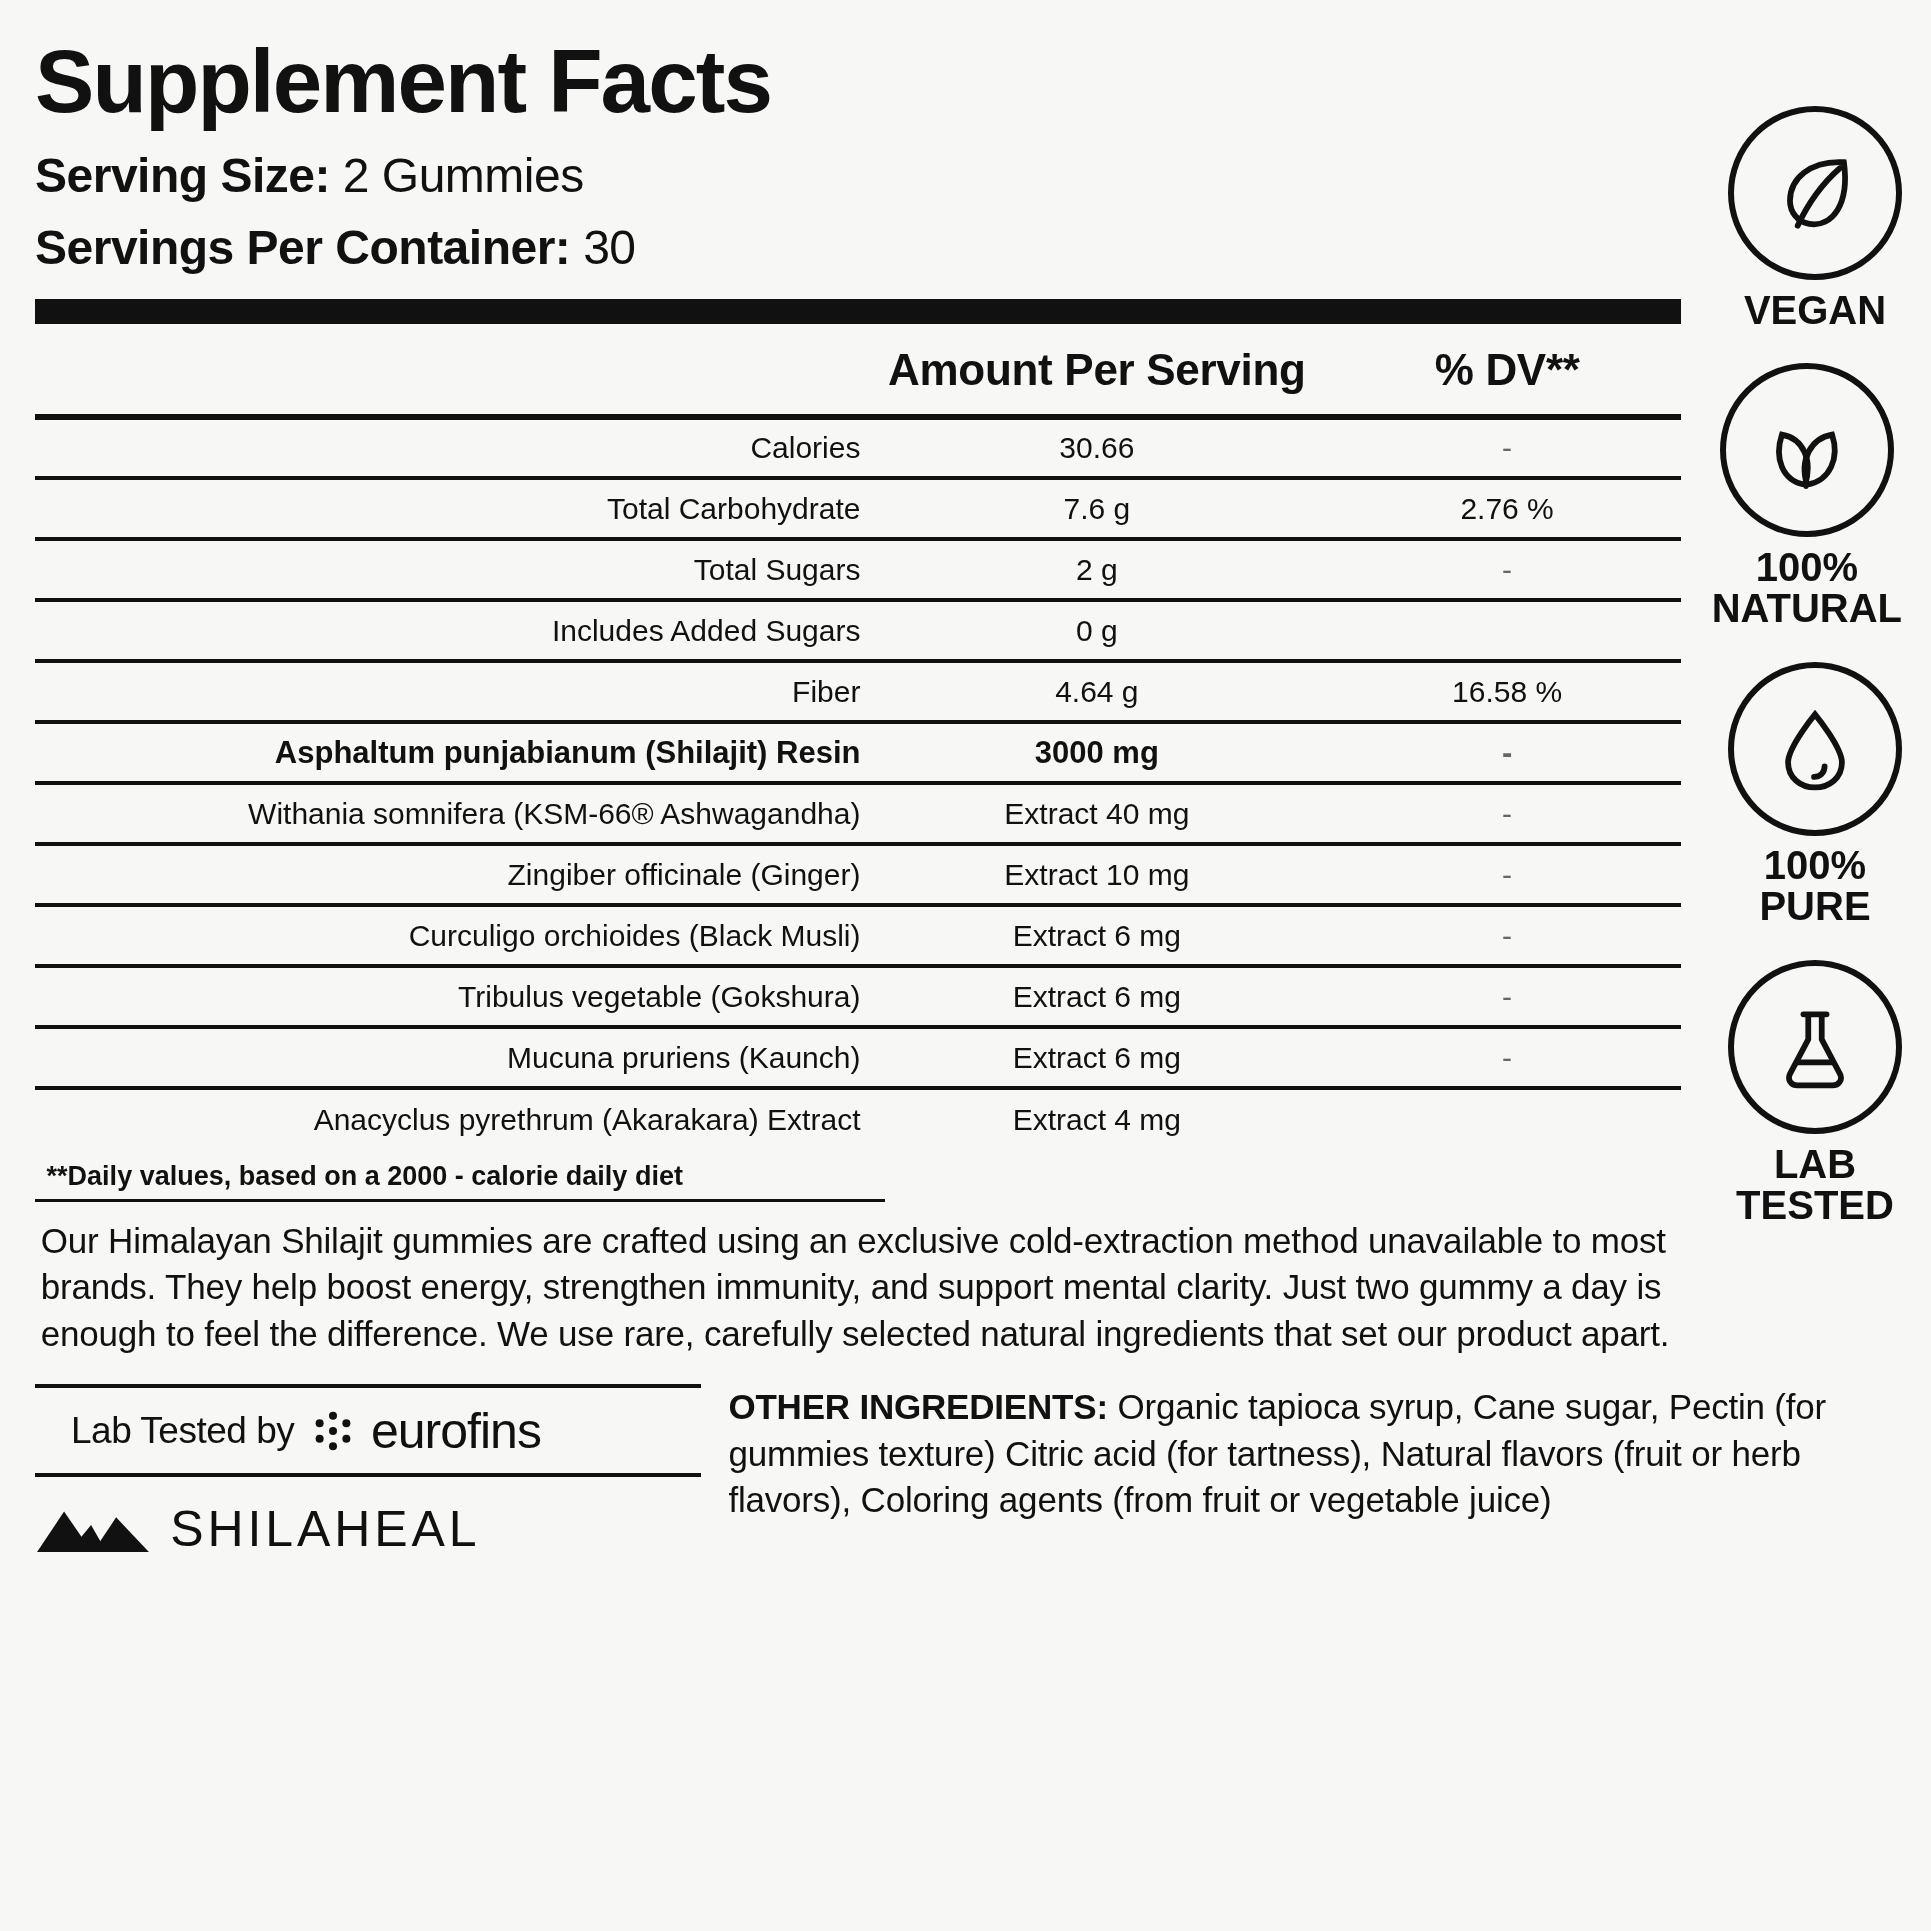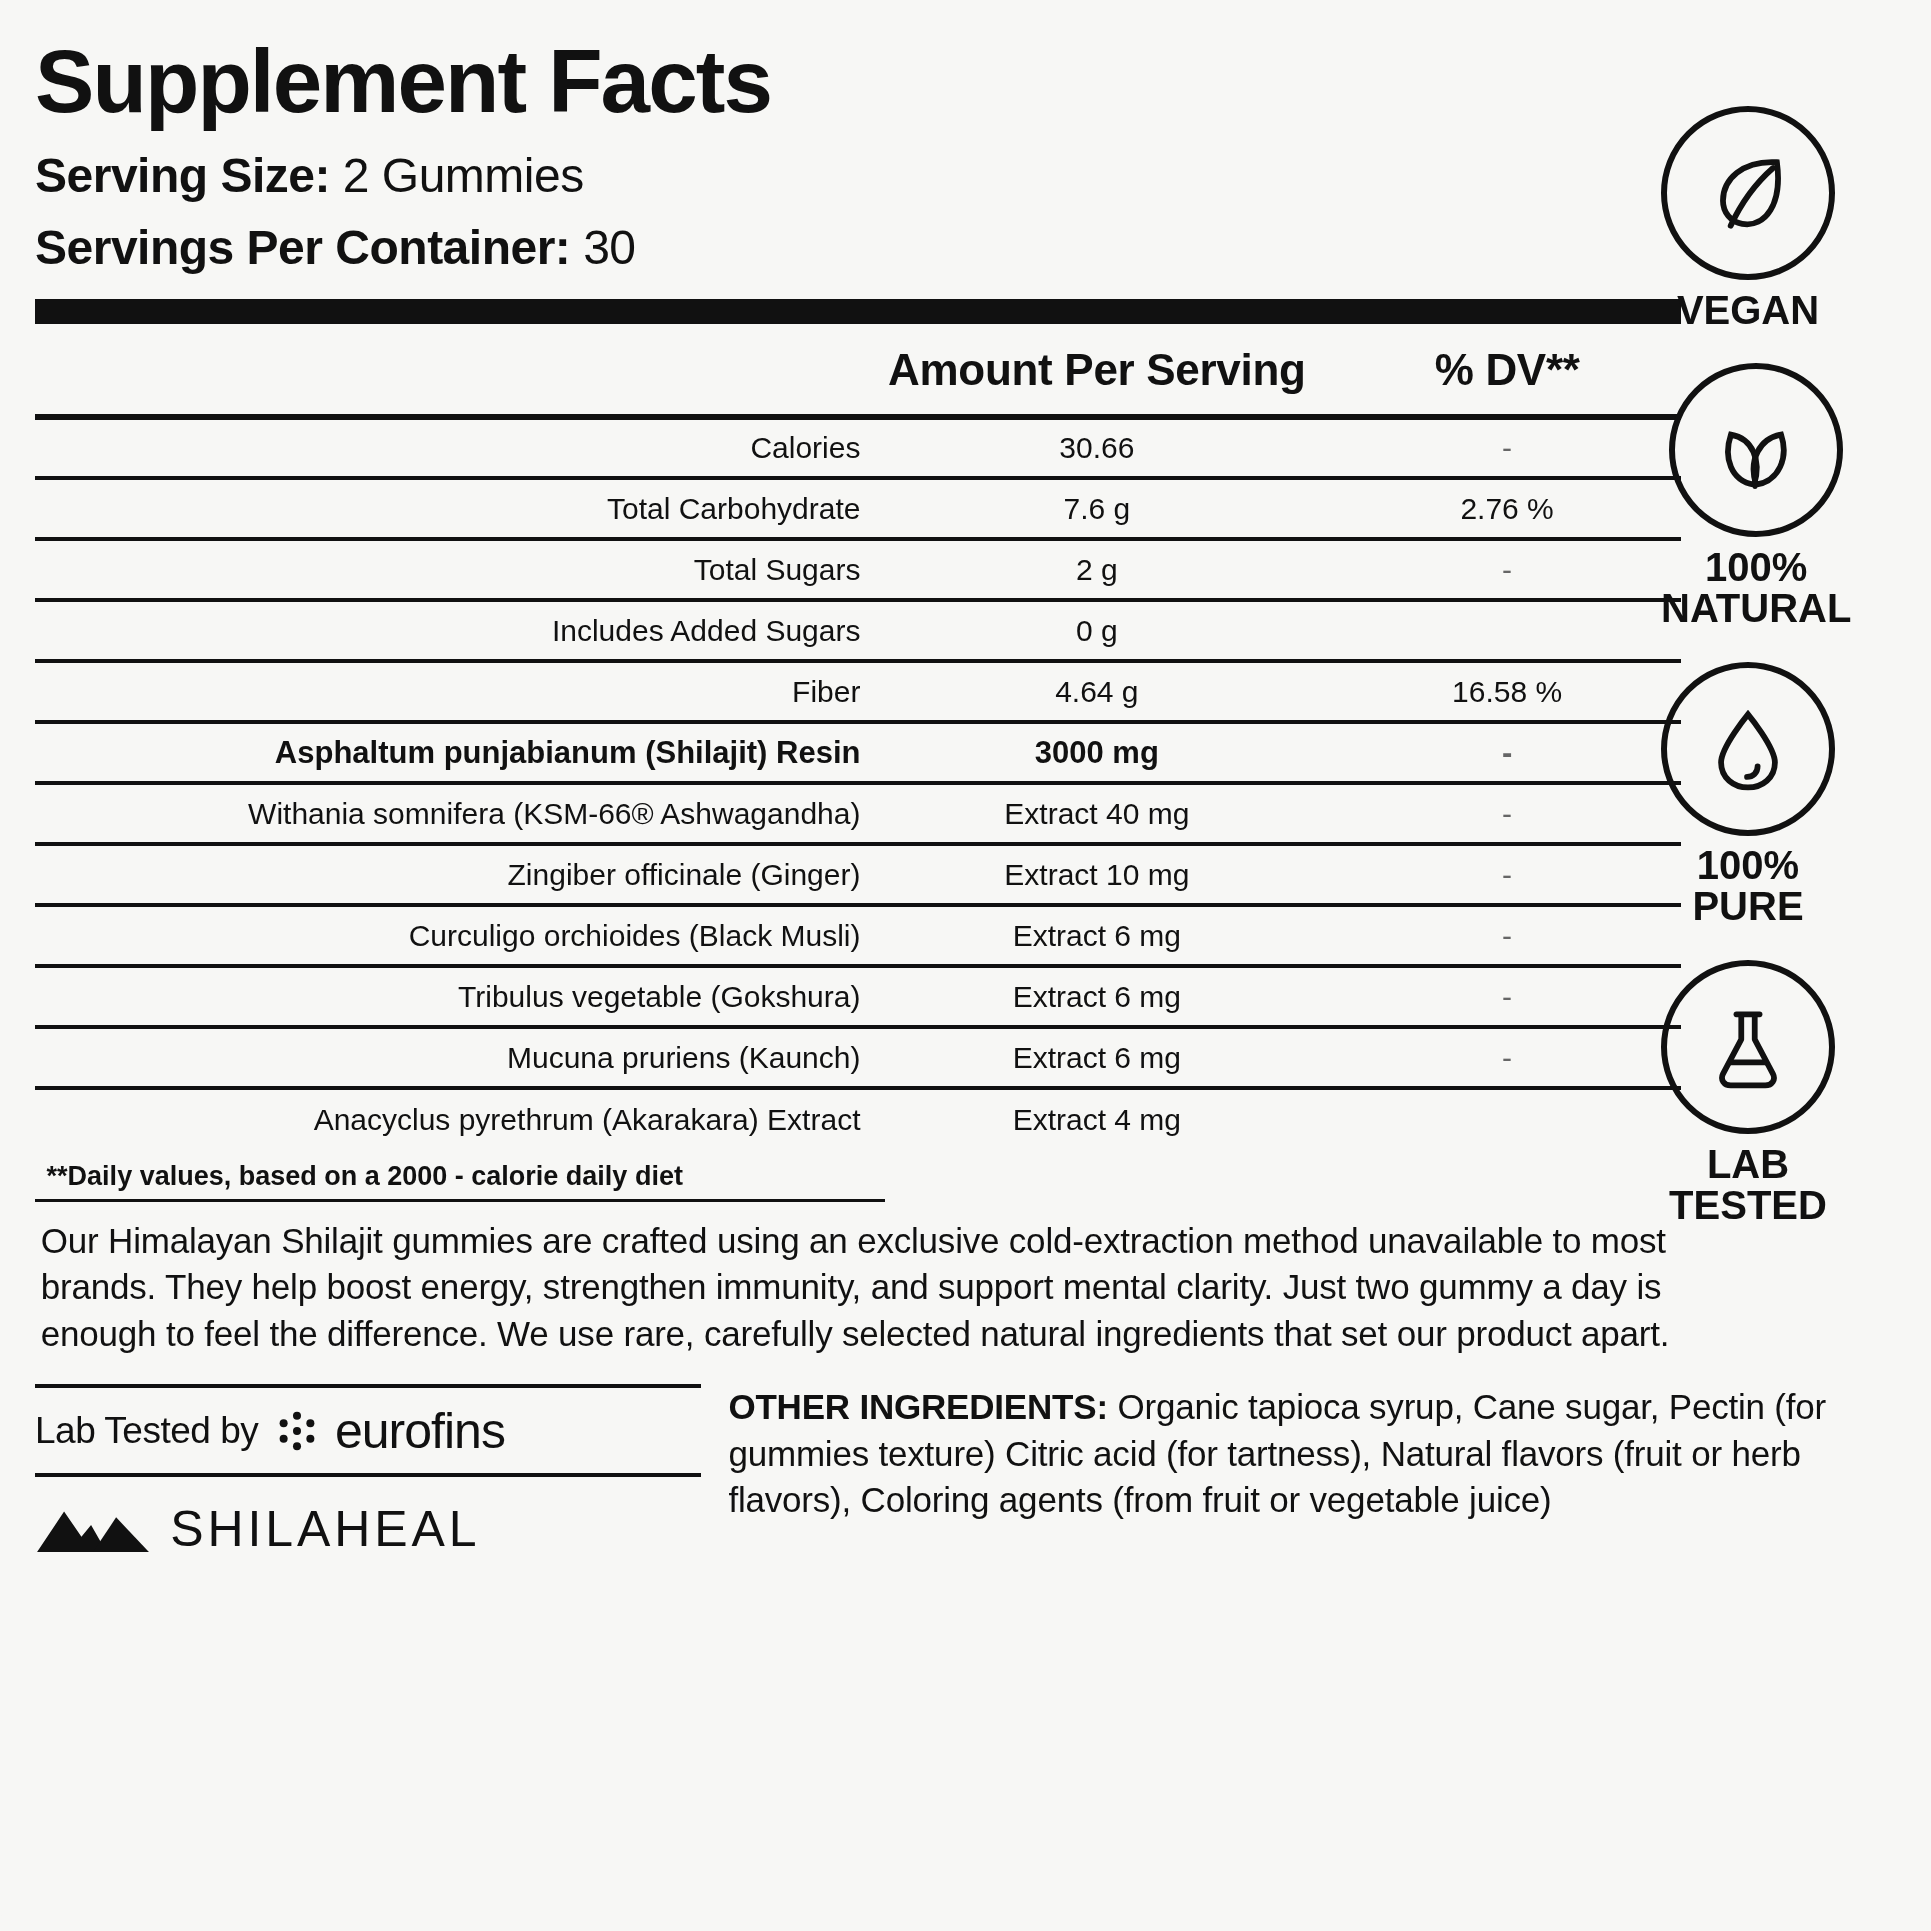--- a/index.html
+++ b/index.html
@@ -23,21 +23,21 @@
   .main {
     width: 1661px;
   }
   .badges {
     position: absolute;
     top: 106px;
     right: 29px;
     width: 241px;
     display: flex;
     flex-direction: column;
-    align-items: flex-start;
+    align-items: flex-end;
     gap: 33px;
   }
 
   
   h1 {
     font-size: 89px;
     line-height: 1.0;
     font-weight: 700;
     letter-spacing: -1.9px;
     margin: 9.7px 0 21px 0;
@@ -119,21 +119,21 @@
   .bottom-left { width: 676px; padding-right: 19.3px; }
   .labline {
     border-top: 4.8px solid #111;
     border-bottom: 4.8px solid #111;
     padding: 13.5px 0 13.5px 0;
     display: flex;
     align-items: center;
     gap: 17.4px;
     width: 666px;
   }
-  .labline .lt-text { font-size: 37px; letter-spacing: -0.5px; }
+  .labline .lt-text { font-size: 37px; letter-spacing: -0.5px; margin-left: 36px; }
   .euro-dots { display: inline-block; width: 42px; height: 42px; }
   .euro-name { font-size: 50px; letter-spacing: -1px; }
   .brandline {
     display: flex;
     align-items: center;
     gap: 19.3px;
     margin-top: 23px;
   }
   .brand-name {
     font-size: 50px;

